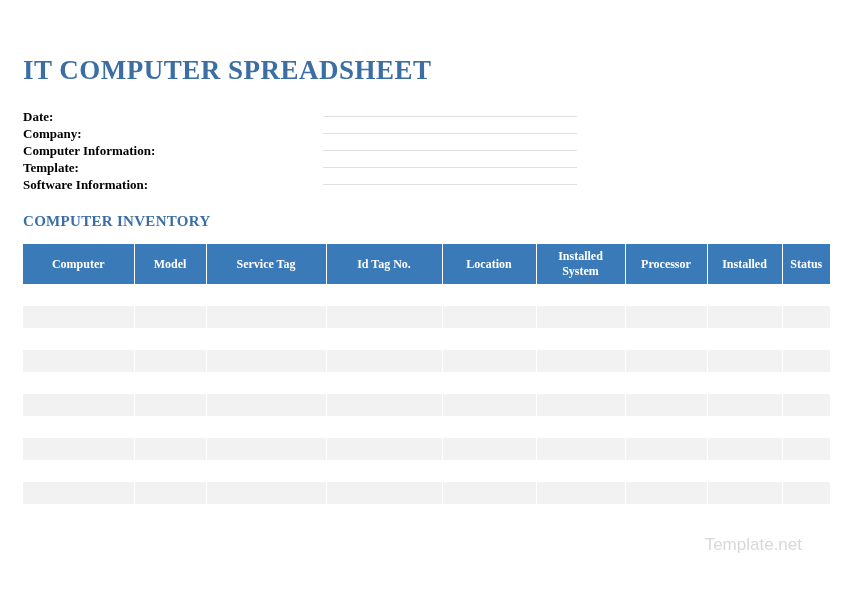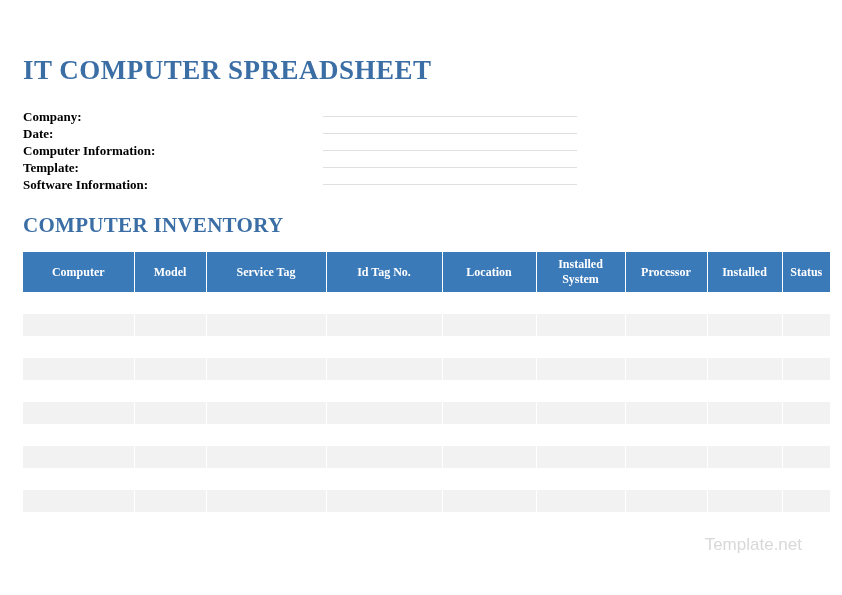--- a/index.html
+++ b/index.html
@@ -39,21 +39,21 @@
       font-size: 13px;
       width: 300px;
     }
     .info-underline {
       width: 254px;
       height: 1px;
       background: #e0e0e0;
       margin-left: 0;
     }
     .section-heading {
-      font-size: 21px;
+      font-size: 15px;
       font-weight: bold;
       color: #3b6ea5;
       margin-top: 13px;
       margin-bottom: 14px;
       letter-spacing: 0.3px;
     }
     .table {
       width: 100%;
       border-collapse: collapse;
       table-layout: fixed;
@@ -110,25 +110,25 @@
     }
   </style>
 </head>
 <body>
 
 <div class="page">
   <h1 class="title">IT COMPUTER SPREADSHEET</h1>
 
   <div class="info-section">
     <div class="info-row">
+      <span class="info-label">Date:</span>
+      <span class="info-underline"></span>
+    </div>
+    <div class="info-row">
       <span class="info-label">Company:</span>
-      <span class="info-underline"></span>
-    </div>
-    <div class="info-row">
-      <span class="info-label">Date:</span>
       <span class="info-underline"></span>
     </div>
     <div class="info-row">
       <span class="info-label">Computer Information:</span>
       <span class="info-underline"></span>
     </div>
     <div class="info-row">
       <span class="info-label">Template:</span>
       <span class="info-underline"></span>
     </div>

